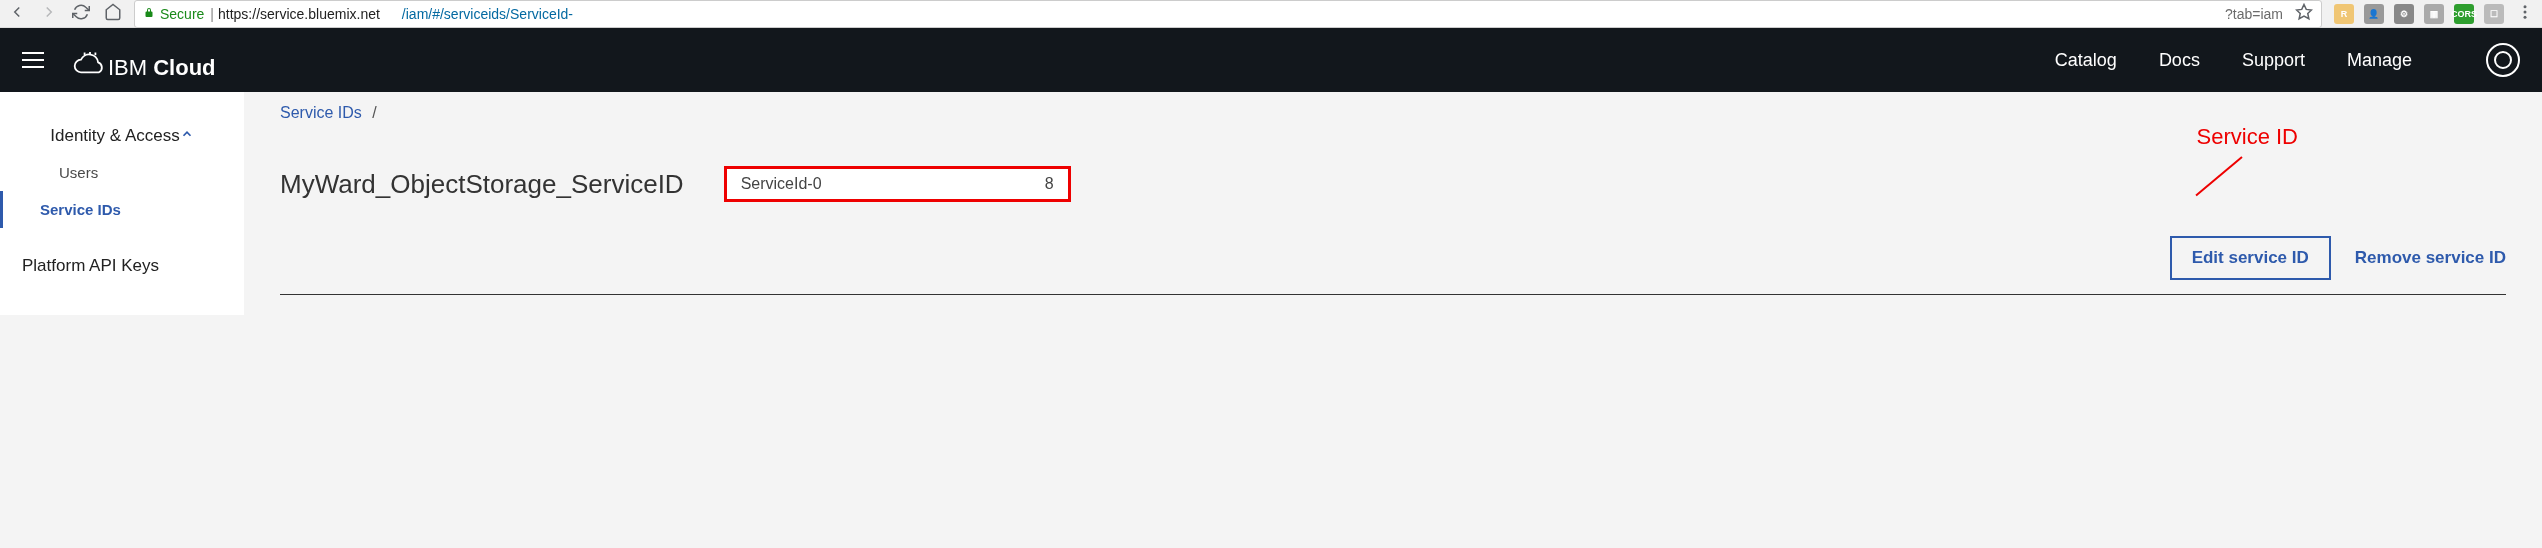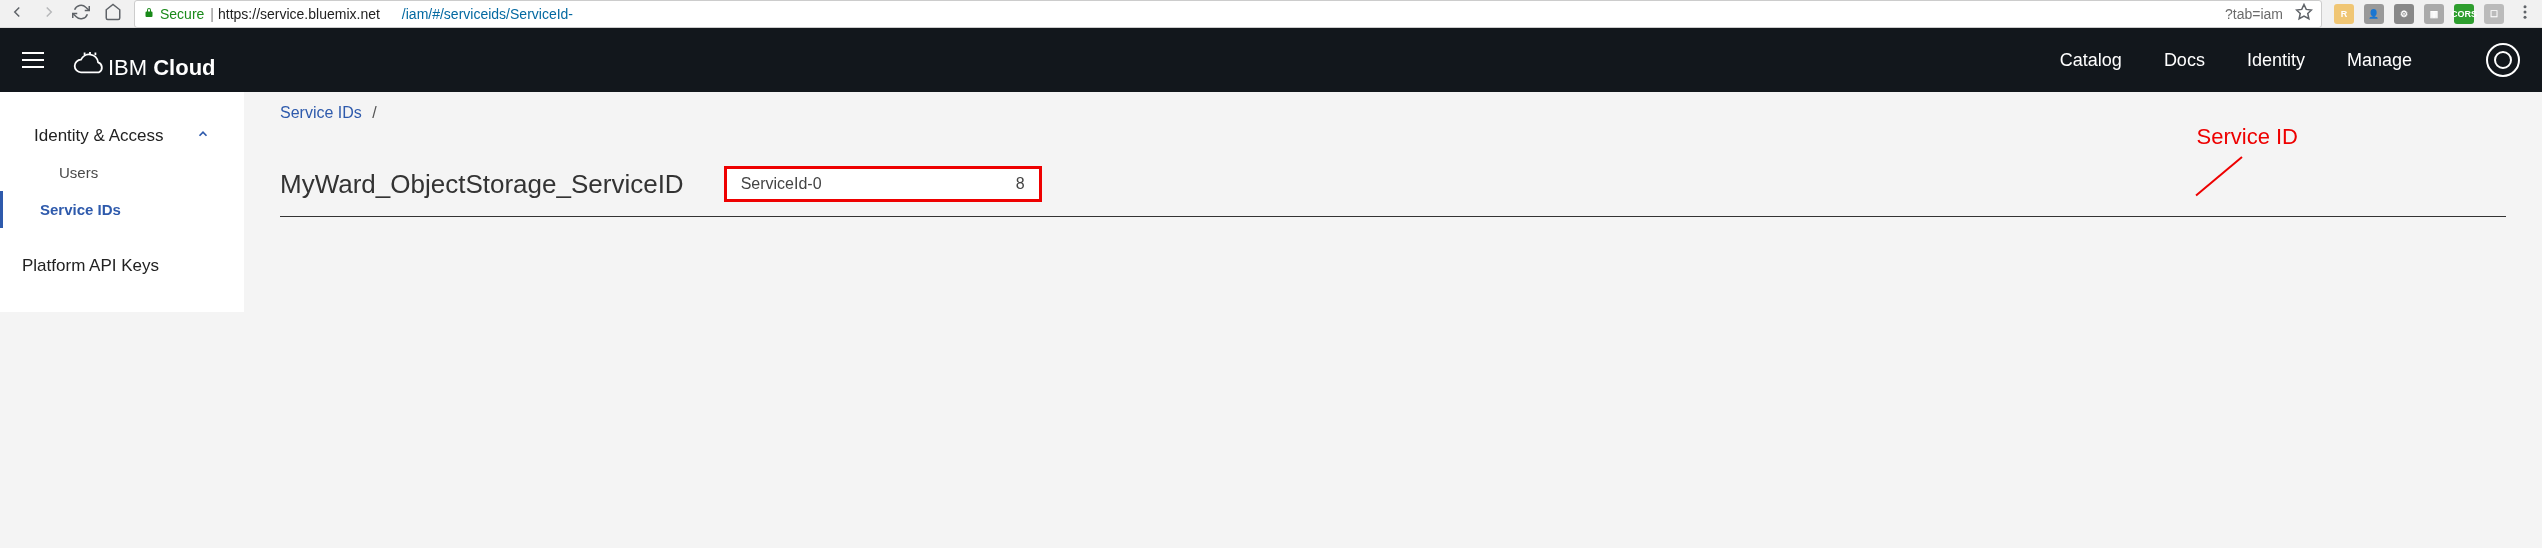--- a/index.html
+++ b/index.html
@@ -63,41 +63,41 @@
     .ibm-brand { font-size: 22px; font-weight: 300; }
     .ibm-brand b { font-weight: 600; }
     .nav-links { margin-left: auto; display: flex; gap: 42px; align-items: center; font-size: 18px; }
     .nav-links span { cursor: pointer; }
     .avatar-circle { width: 34px; height: 34px; border: 2px solid #fff; border-radius: 50%; display: flex; align-items: center; justify-content: center; margin-left: 32px; }
     .avatar-circle .inner { width: 18px; height: 18px; border: 2px solid #fff; border-radius: 50%; }
 
     
     .layout { display: flex; min-height: 220px; }
     .sidebar { width: 244px; background: #fff; padding-top: 26px; }
-    .side-header { display: flex; align-items: center; justify-content: space-between; padding: 8px 34px; font-size: 17px; color: #222; cursor: pointer; }
+    .side-header { display: flex; align-items: center; justify-content: center; padding: 8px 34px; font-size: 17px; color: #222; cursor: pointer; }
     .side-header svg { width: 14px; height: 14px; color: #2e5aac; }
     .side-sub { padding: 10px 59px; font-size: 15px; color: #4a4a4a; cursor: pointer; }
     .side-sub.active { color: #2e5aac; font-weight: 700; border-left: 3px solid #2e5aac; padding-left: 37px; }
     .side-item { padding: 16px 22px; font-size: 17px; color: #222; cursor: pointer; margin-top: 12px; }
 
     .content { flex: 1; padding: 12px 36px 20px 36px; position: relative; }
     .breadcrumb { font-size: 16px; color: #2e5aac; }
     .breadcrumb a { color: #2e5aac; text-decoration: none; cursor: pointer; }
     .breadcrumb .sep { color: #555; margin: 0 6px; }
 
     .title-row { display: flex; align-items: center; margin-top: 44px; gap: 26px; }
     .page-title { font-size: 26px; color: #333; font-weight: 400; }
     .service-name { font-size: 26px; color: #333; font-weight: 400; }
     .id-box {
       border: 3px solid #e00;
       background: #fff;
       padding: 6px 14px;
       font-size: 16px;
       color: #444;
-      width: 318px;
+      width: 347px;
       display: flex;
       justify-content: space-between;
       margin-left: 14px;
     }
 
     .annotation {
       position: absolute;
       color: #e00;
       font-size: 22px;
       top: 32px;
@@ -194,21 +194,21 @@
         <line x1="14" y1="3" x2="14" y2="0"></line>
           <line x1="20" y1="2" x2="20" y2="-1"></line>
           <line x1="26" y1="3" x2="26" y2="0"></line>
       </svg>
     </span>
     <span class="ibm-brand"><span>IBM </span><b>Cloud</b></span>
   </div>
   <div class="nav-links">
     <span>Catalog</span>
     <span>Docs</span>
-    <span>Identity</span>
+    <span>Support</span>
     <span>Manage</span>
     <span class="avatar-circle">
         <span class="inner"></span>
       </span>
   </div>
 </div>
 
 <div class="layout">
   <div class="sidebar">
     <div class="side-header">
@@ -232,15 +232,19 @@
     <div class="anno-line"></div>
 
     <div class="title-row">
       <span class="service-name">MyWard_ObjectStorage_ServiceID</span>
       <div class="id-box">
         <span>ServiceId-0</span>
         <span>8</span>
       </div>
     </div>
 
+    <div class="action-row">
+      <button class="btn-outline">Edit service ID</button>
+      <span class="btn-text">Remove service ID</span>
+    </div>
     <div class="divider"></div>
   </div>
 </div>
 
 </body></html>

